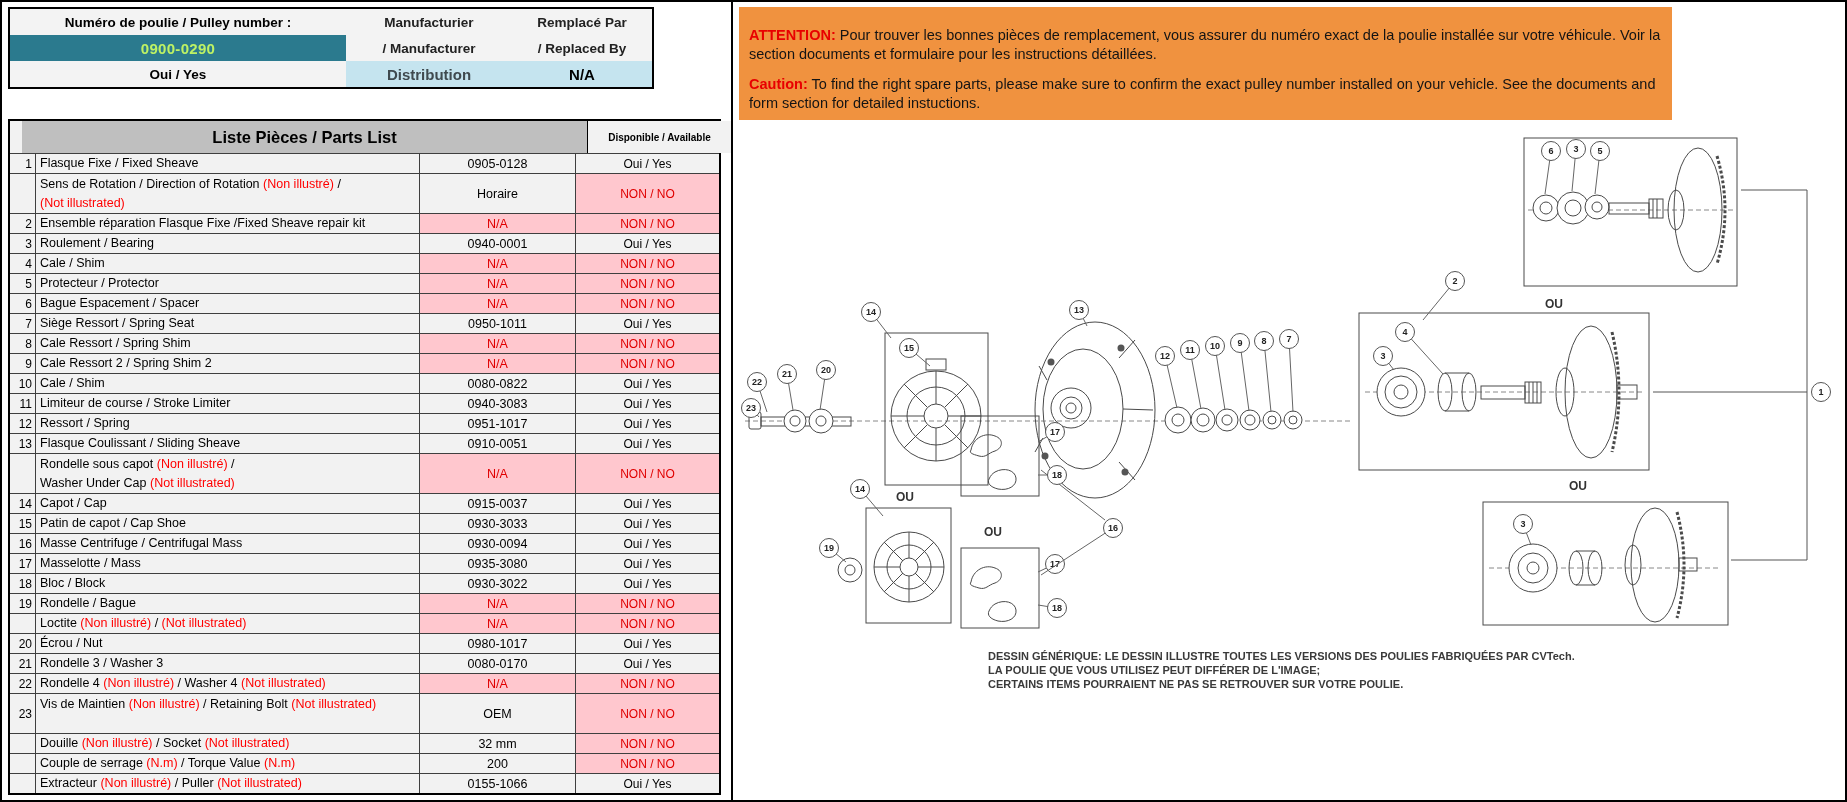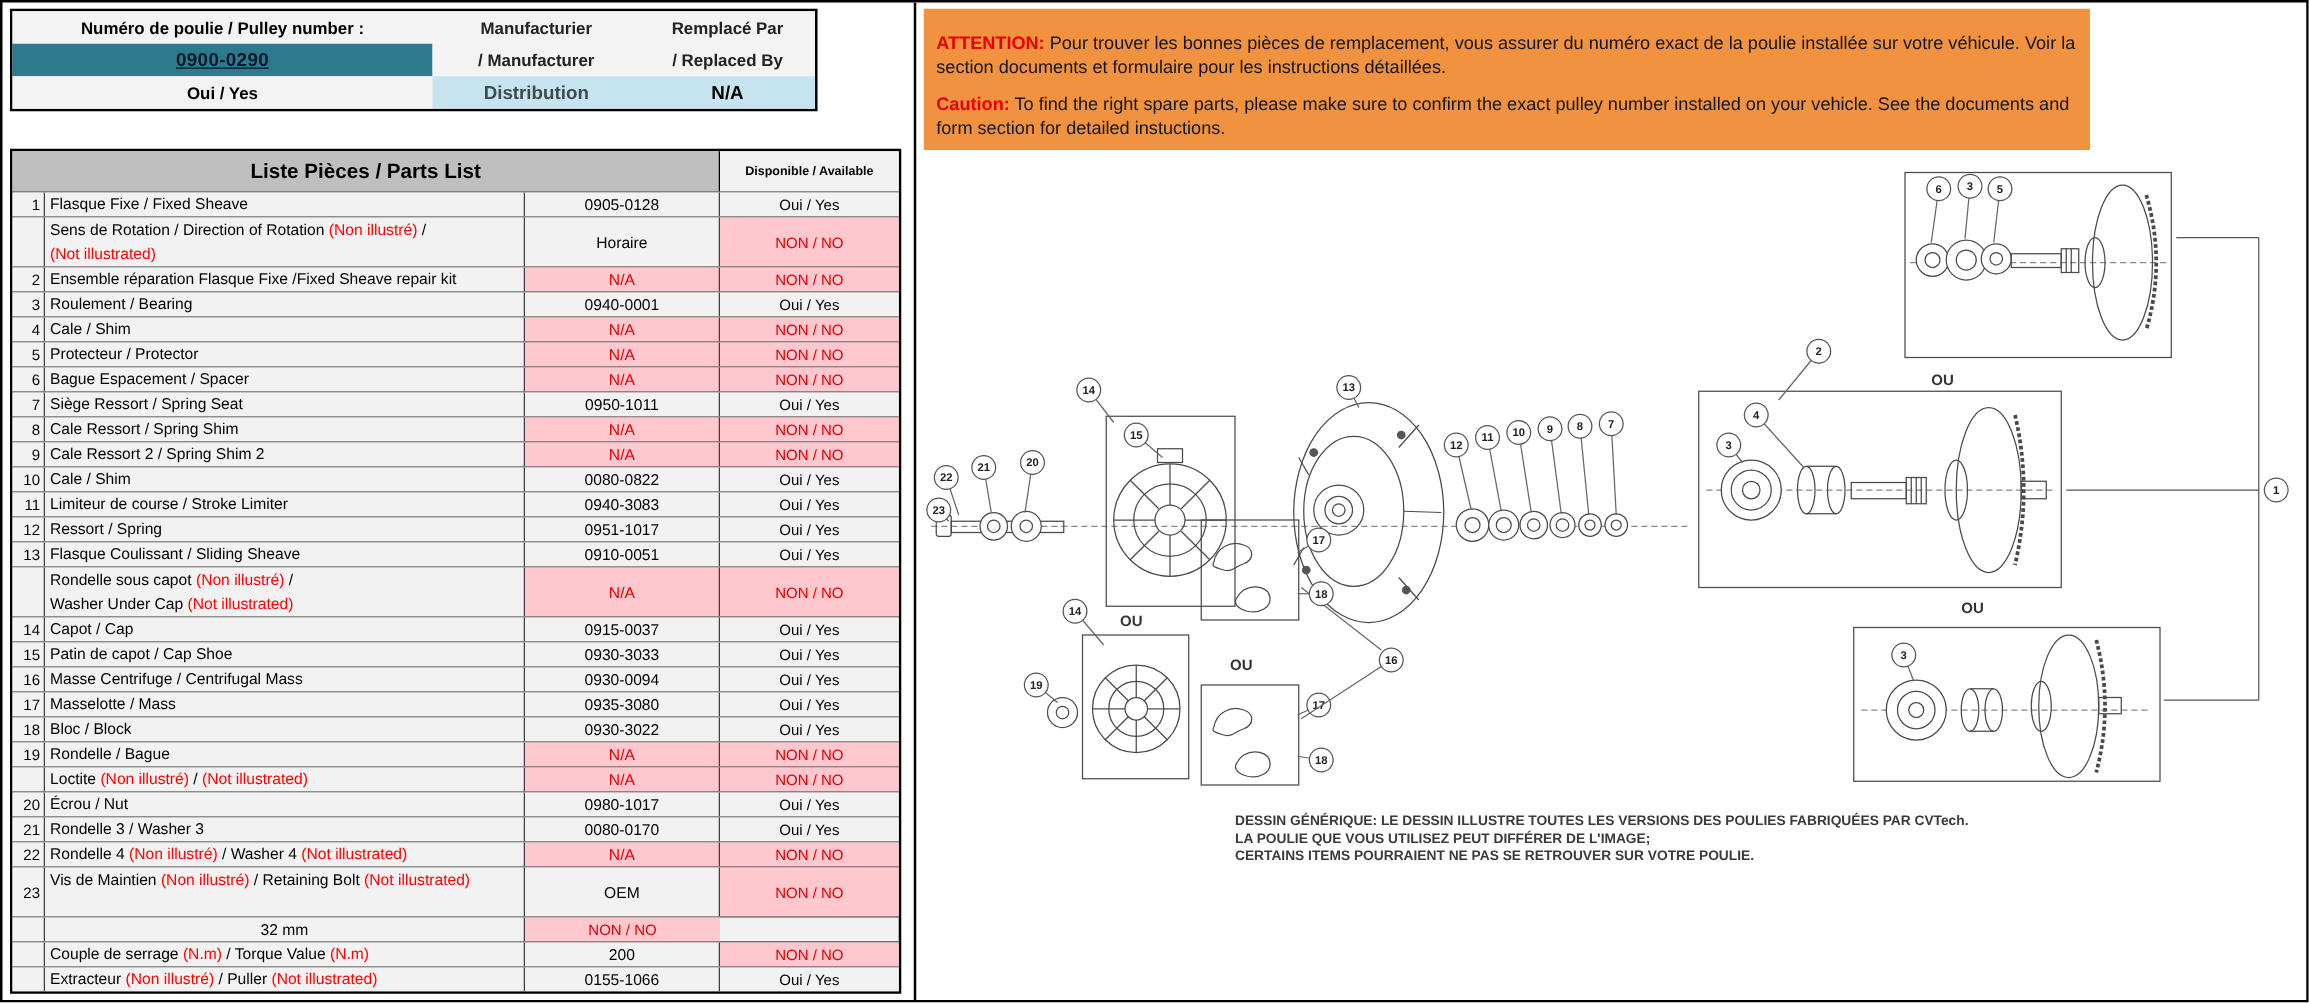--- a/index.html
+++ b/index.html
@@ -7,30 +7,30 @@
         border:2px solid #000;box-sizing:border-box;overflow:hidden;
         font-family:"Liberation Sans",sans-serif;color:#000;}
   .vsep{position:absolute;left:729px;top:0;width:2px;height:802px;background:#000;}
 
   
   .htable{position:absolute;left:6px;top:5px;width:646px;height:82px;
           border:2px solid #000;box-sizing:border-box;background:#f3f3f3;
           display:grid;grid-template-columns:336px 166px 140px;grid-template-rows:26px 26px 26px;}
   .hcell{display:flex;align-items:center;justify-content:center;font-weight:bold;
          font-size:13.5px;background:#f3f3f3;white-space:nowrap;}
-  .hcell.teal{background:var(--teal);color:#0f172a;font-size:15px;letter-spacing:.3px;text-decoration:underline;}
+  .hcell.teal{background:var(--teal);color:#bef264;font-size:15px;letter-spacing:.3px;}
   .hcell.lblue{background:var(--lblue);}
   .hcell.mfg{color:#222;}
   .hcell.dist{color:#3f4a4f;font-size:15px;}
   .hcell.na{font-size:15px;}
 
   
   .ptable{position:absolute;left:6px;top:117px;width:713px;border:2px solid #000;
           box-sizing:border-box;background:#f2f2f2;}
-  .pheader{display:grid;grid-template-columns:566px 143px;height:32px;}
+  .pheader{display:grid;grid-template-columns:566px 143px;height:32px;margin-left:12px;}
   .ph-title{background:#bfbfbf;display:flex;align-items:center;justify-content:center;
             font-weight:bold;font-size:16.5px;border-right:1px solid #000;}
   .ph-avail{display:flex;align-items:center;justify-content:center;font-weight:bold;
             font-size:10px;background:#f2f2f2;}
   .prow{display:grid;grid-template-columns:26px 384px 156px 143px;height:20px;
         box-sizing:border-box;border-top:1px solid #3f3f3f;font-size:12.5px;}
   .prow.tall{height:40px;}
   .cell{overflow:hidden;background:#f2f2f2;box-sizing:border-box;}
   .cell.num{display:flex;align-items:center;justify-content:flex-end;
             padding-right:3px;font-size:12px;border-right:1px solid #3f3f3f;}
@@ -227,20 +227,21 @@
           <div class="cell avail pink redtext">NON / NO</div>
         </div>
         <div class="prow tall">
           <div class="cell num">23</div>
           <div class="cell desc"><span>Vis de Maintien </span><span class="red">(Non illustré)</span><span> / Retaining Bolt </span><span class="red">(Not illustrated)</span></div>
           <div class="cell part">OEM</div>
           <div class="cell avail pink redtext">NON / NO</div>
         </div>
         <div class="prow">
           <div class="cell num"></div>
+          <div class="cell desc"><span>Douille </span><span class="red">(Non illustré)</span><span> / Socket </span><span class="red">(Not illustrated)</span></div>
           <div class="cell part">32 mm</div>
           <div class="cell avail pink redtext">NON / NO</div>
         </div>
         <div class="prow">
           <div class="cell num"></div>
           <div class="cell desc"><span>Couple de serrage </span><span class="red">(N.m)</span><span> / Torque Value </span><span class="red">(N.m)</span></div>
           <div class="cell part">200</div>
           <div class="cell avail pink redtext">NON / NO</div>
         </div>
         <div class="prow">

